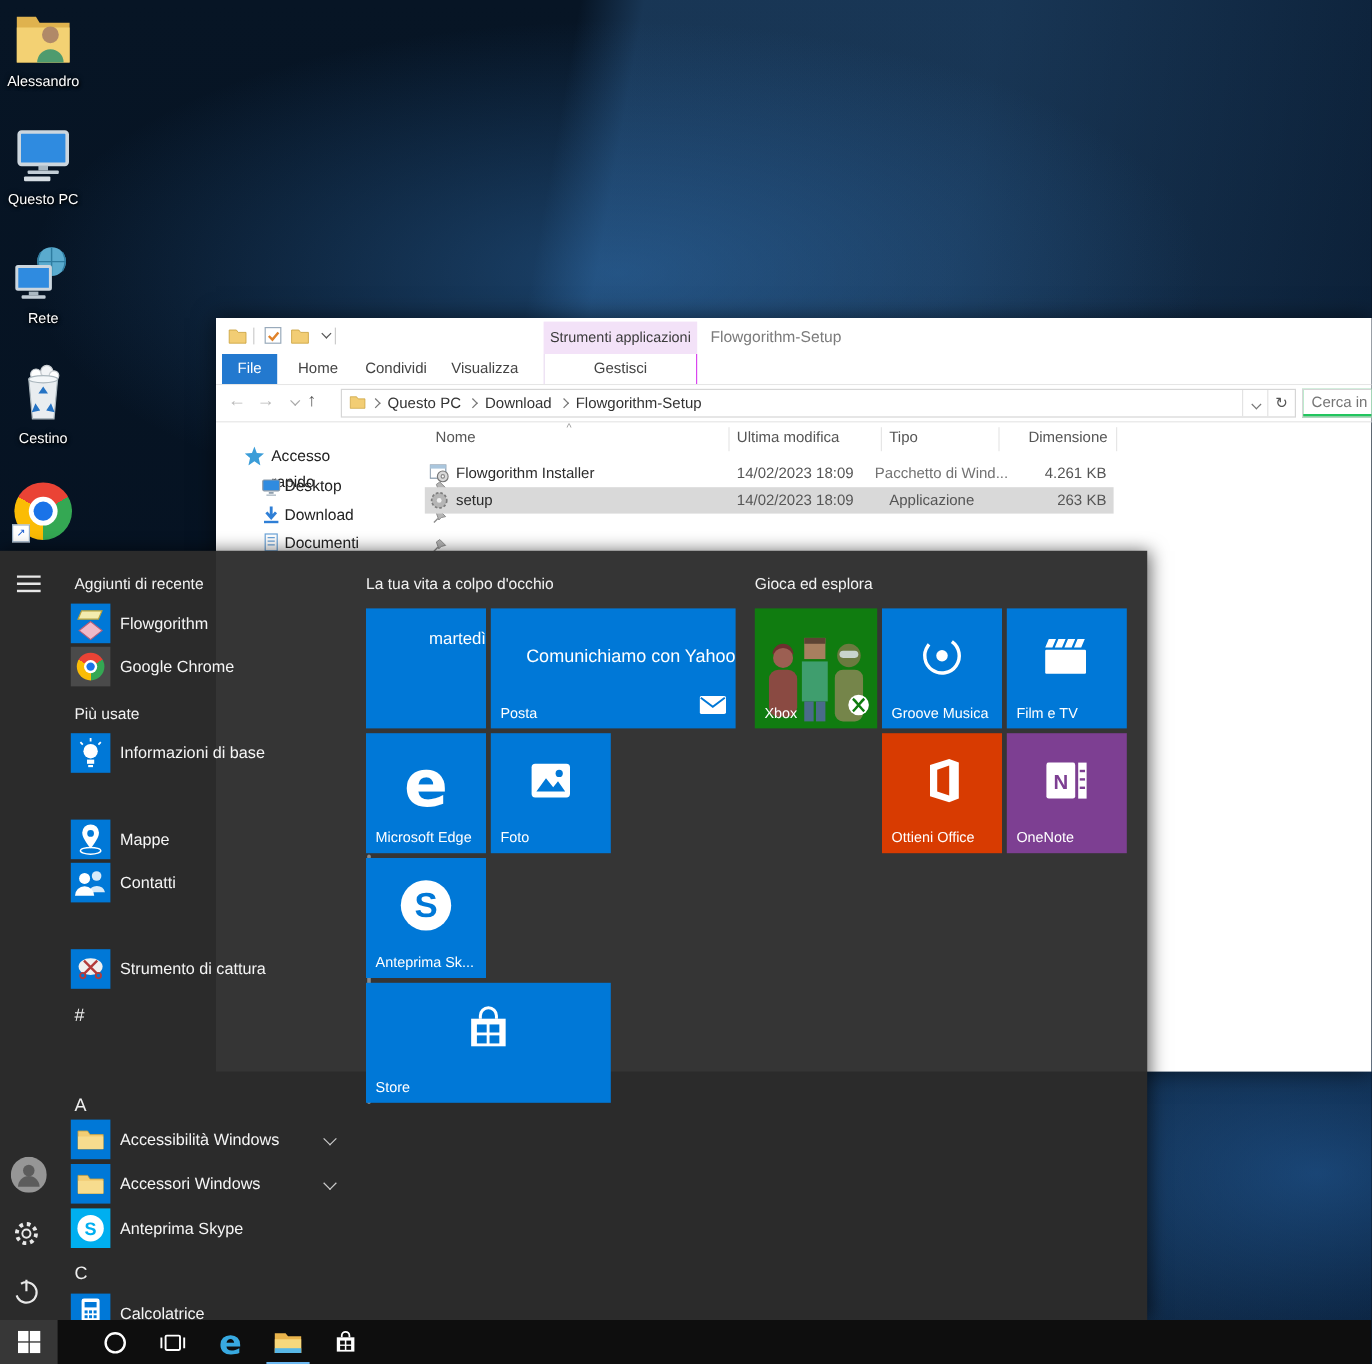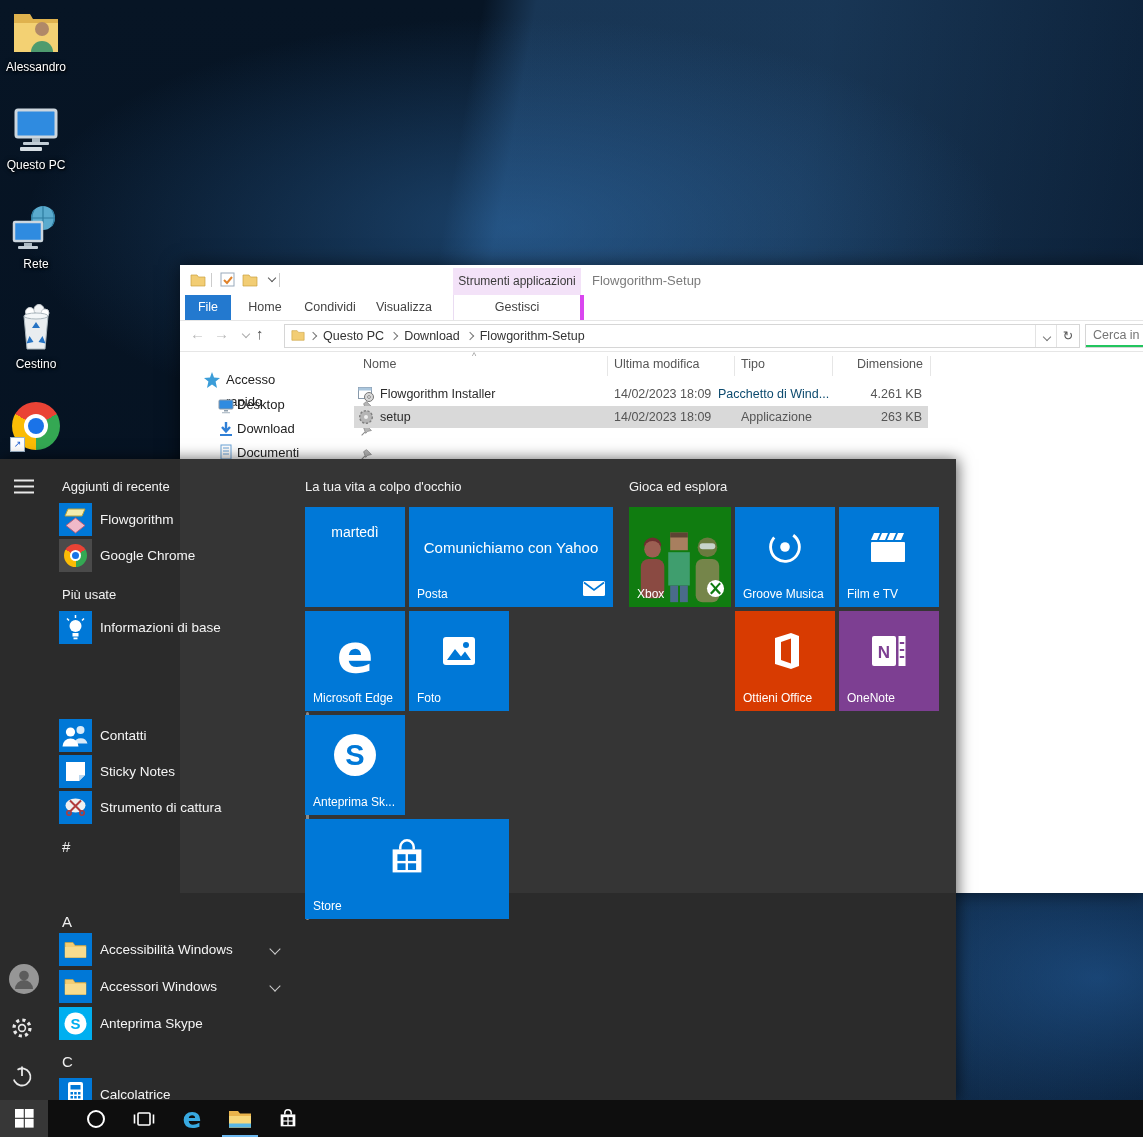--- a/index.html
+++ b/index.html
@@ -23,21 +23,21 @@
   .sc-badge{position:absolute;left:-2px;bottom:-2px;width:13px;height:13px;background:#fff;border:1px solid #9db3c8;font-size:9px;line-height:12px;color:#1e5fd0;text-align:center}
   
   #explorer{left:180px;top:265px;width:963px;height:628px;background:#fff;box-shadow:0 0 18px rgba(0,0,0,.55);font-size:12.5px;color:#333}
   #explorer .titlebar{position:absolute;left:0;top:0;right:0;height:30px;background:#fff}
   .qat-sep{position:absolute;top:8px;width:1px;height:14px;background:#ccc}
   .ctx-tab{position:absolute;left:273px;top:3px;width:128px;height:27px;background:#f3e2f8;color:#3a3a3a;font-size:12px;text-align:center;line-height:27px}
   .win-title{position:absolute;left:412px;top:8px;color:#7b7b7b;font-size:13px}
   .tabs{position:absolute;left:0;top:30px;right:0;height:25px;border-bottom:1px solid #e6e6e6;background:#fff}
   .tab{position:absolute;top:0;height:25px;line-height:25px;text-align:center;font-size:12.5px;color:#444;cursor:default}
   .tab.file{background:#2379cf;color:#fff}
-  .tab.manage{border-left:1px solid #eadcf2;border-right:4px solid #d946ef}
+  .tab.manage{border-left:1px solid #eadcf2;border-right:1px solid #d946ef}
   .addr{position:absolute;left:0;top:56px;right:0;height:30px;background:#fff;border-bottom:1px solid #e6e6e6}
   .navglyph{position:absolute;top:4px;font-size:15px;color:#b9b9b9}
   .navglyph.en{color:#555}
   .crumbbar{position:absolute;left:104px;top:3px;width:794px;height:22px;border:1px solid #d6d6d6;background:#fff;display:flex;align-items:center}
   .crumb{font-size:12.5px;color:#333;padding:0 2px;white-space:nowrap}
   .chev{display:inline-block;width:5px;height:5px;border-right:1px solid #777;border-bottom:1px solid #777;transform:rotate(-45deg);margin:0 5px}
   .chev.down{transform:rotate(45deg);margin-top:-3px}
   .barbtn{position:absolute;top:0;height:22px;line-height:22px;text-align:center;color:#555;border-left:1px solid #e3e3e3}
   .searchbox{position:absolute;left:905px;top:3px;width:57px;height:22px;border:1px solid #d6d6d6;background:#22c55e;overflow:hidden}
   .searchbox input{border:none;outline:none;width:70px;height:20px;font-size:12.5px;color:#666;font-family:"Liberation Sans",sans-serif;padding:0 0 0 7px}
@@ -258,21 +258,21 @@
     <span class="fcell" style="left:4px;top:3px">
       <svg width="16" height="16" viewBox="0 0 16 16">
           <rect x="0.5" y="1.5" width="13" height="11" fill="#fff" stroke="#8899aa"></rect>
           <rect x="0.5" y="1.5" width="13" height="3" fill="#aac6dd"></rect>
           <circle cx="11" cy="11" r="4.5" fill="#d9d9d9" stroke="#777"></circle>
           <circle cx="11" cy="11" r="1.4" fill="#fff" stroke="#888"></circle>
         </svg>
     </span>
     <span class="fcell" style="left:26px">Flowgorithm Installer</span>
     <span class="fcell" style="left:260px;color:#555">14/02/2023 18:09</span>
-    <span class="fcell" style="left:364px;color:#0c4a6e">Pacchetto di Wind...</span>
+    <span class="fcell" style="left:375px;color:#737373">Pacchetto di Wind...</span>
     <span class="fcell" style="right:6px;color:#555">4.261 KB</span>
   </div>
   <div class="frow selected" style="top:141px">
     <span class="fcell" style="left:4px;top:3px">
       <svg width="16" height="16" viewBox="0 0 16 16">
           <circle cx="8" cy="8" r="6.3" fill="#b5b5b5" stroke="#7e7e7e" stroke-width="1.4" stroke-dasharray="2.2 1.6"></circle>
           <circle cx="8" cy="8" r="2" fill="#efefef"></circle>
         </svg>
     </span>
     <span class="fcell" style="left:26px">setup</span>
@@ -334,39 +334,40 @@
     <span class="sm-ic">
       <svg width="33" height="33" viewBox="0 0 33 33">
           <path d="M16.5 4 v3 M8 7.5 l2 2 M25 7.5 l-2 2" stroke="#fff" stroke-width="1.5"></path>
           <circle cx="16.5" cy="15" r="6" fill="#fff"></circle>
           <rect x="13.5" y="22" width="6" height="3.5" fill="#fff"></rect>
           <rect x="14.5" y="26.5" width="4" height="1.8" fill="#fff"></rect>
         </svg>
     </span>
     <span class="sm-lb">Informazioni di base</span>
   </div>
+  <div class="sm-row" style="top:224px">
+    <span class="sm-ic">
+      <svg width="33" height="33" viewBox="0 0 33 33">
+          <ellipse cx="16.5" cy="26" rx="8.5" ry="2.8" fill="none" stroke="#fff" stroke-width="1.2"></ellipse>
+          <path d="M16.5 4 a7 7 0 0 1 7 7 c0 5 -7 13 -7 13 s-7 -8 -7 -13 a7 7 0 0 1 7 -7 z" fill="#fff"></path>
+          <circle cx="16.5" cy="11.5" r="2.8" fill="#0078d7"></circle>
+        </svg>
+    </span>
+    <span class="sm-lb">Mappe</span>
+  </div>
   <div class="sm-row" style="top:260px">
     <span class="sm-ic">
       <svg width="33" height="33" viewBox="0 0 33 33">
           <circle cx="21.5" cy="11" r="4" fill="#fff" opacity=".85"></circle>
           <path d="M15 24.5 a7 7 0 0 1 13.5 0 z" fill="#fff" opacity=".85"></path>
           <circle cx="11.5" cy="13" r="4.6" fill="#fff"></circle>
           <path d="M3.5 27.5 a8 8 0 0 1 16 0 z" fill="#fff"></path>
         </svg>
     </span>
     <span class="sm-lb">Contatti</span>
-  </div>
-  <div class="sm-row" style="top:296px">
-    <span class="sm-ic">
-      <svg width="33" height="33" viewBox="0 0 33 33">
-          <path d="M7 7 h19 v13 l-6 6 H7 z" fill="#fff"></path>
-          <path d="M26 20 l-6 6 v-6 z" fill="#bcd8ef"></path>
-        </svg>
-    </span>
-    <span class="sm-lb">Sticky Notes</span>
   </div>
   <div class="sm-row" style="top:332px">
     <span class="sm-ic">
       <svg width="33" height="33" viewBox="0 0 33 33">
           <ellipse cx="16.5" cy="14.5" rx="10" ry="7" fill="#f0f0f0"></ellipse>
           <path d="M11 20.5 L22 9.5 M11 9.5 L22 20.5" stroke="#b23b3b" stroke-width="2"></path>
           <circle cx="10" cy="22" r="2.2" fill="none" stroke="#b23b3b" stroke-width="1.5"></circle>
           <circle cx="23" cy="22" r="2.2" fill="none" stroke="#b23b3b" stroke-width="1.5"></circle>
         </svg>
     </span>
@@ -424,25 +425,25 @@
     </span>
     <span class="sm-lb">Calcolatrice</span>
   </div>
 
   <div class="sm-scroll" style="top:253px;height:208px"></div>
 
   <div class="sm-h" style="left:305px;top:20px">La tua vita a colpo d'occhio</div>
   <div class="sm-h" style="left:629px;top:20px">Gioca ed esplora</div>
 
   <div class="tile" style="left:305px;top:48px">
-    <div style="position:absolute;top:17px;width:100%;text-align:center;font-size:14px">martedì</div>
+    <div style="position:absolute;top:17px;width:100%;text-align:right;font-size:14px">martedì</div>
   </div>
 
   <div class="tile" style="left:409px;top:48px;width:204px">
-    <div style="position:absolute;top:32px;width:100%;text-align:center;font-size:15px">Comunichiamo con Yahoo</div>
+    <div style="position:absolute;top:32px;width:100%;text-align:right;font-size:15px">Comunichiamo con Yahoo</div>
     <span class="tlabel">Posta</span>
     <span class="abs" style="right:8px;bottom:7px">
       <svg width="22" height="15" viewBox="0 0 22 15">
           <rect width="22" height="15" rx="1.5" fill="#fff"></rect>
           <path d="M1 1.5 L11 9 L21 1.5" stroke="#0078d7" stroke-width="1.6" fill="none"></path>
         </svg>
     </span>
   </div>
 
   <div class="tile" style="left:629px;top:48px;width:102px;background:#107c10;overflow:hidden">

